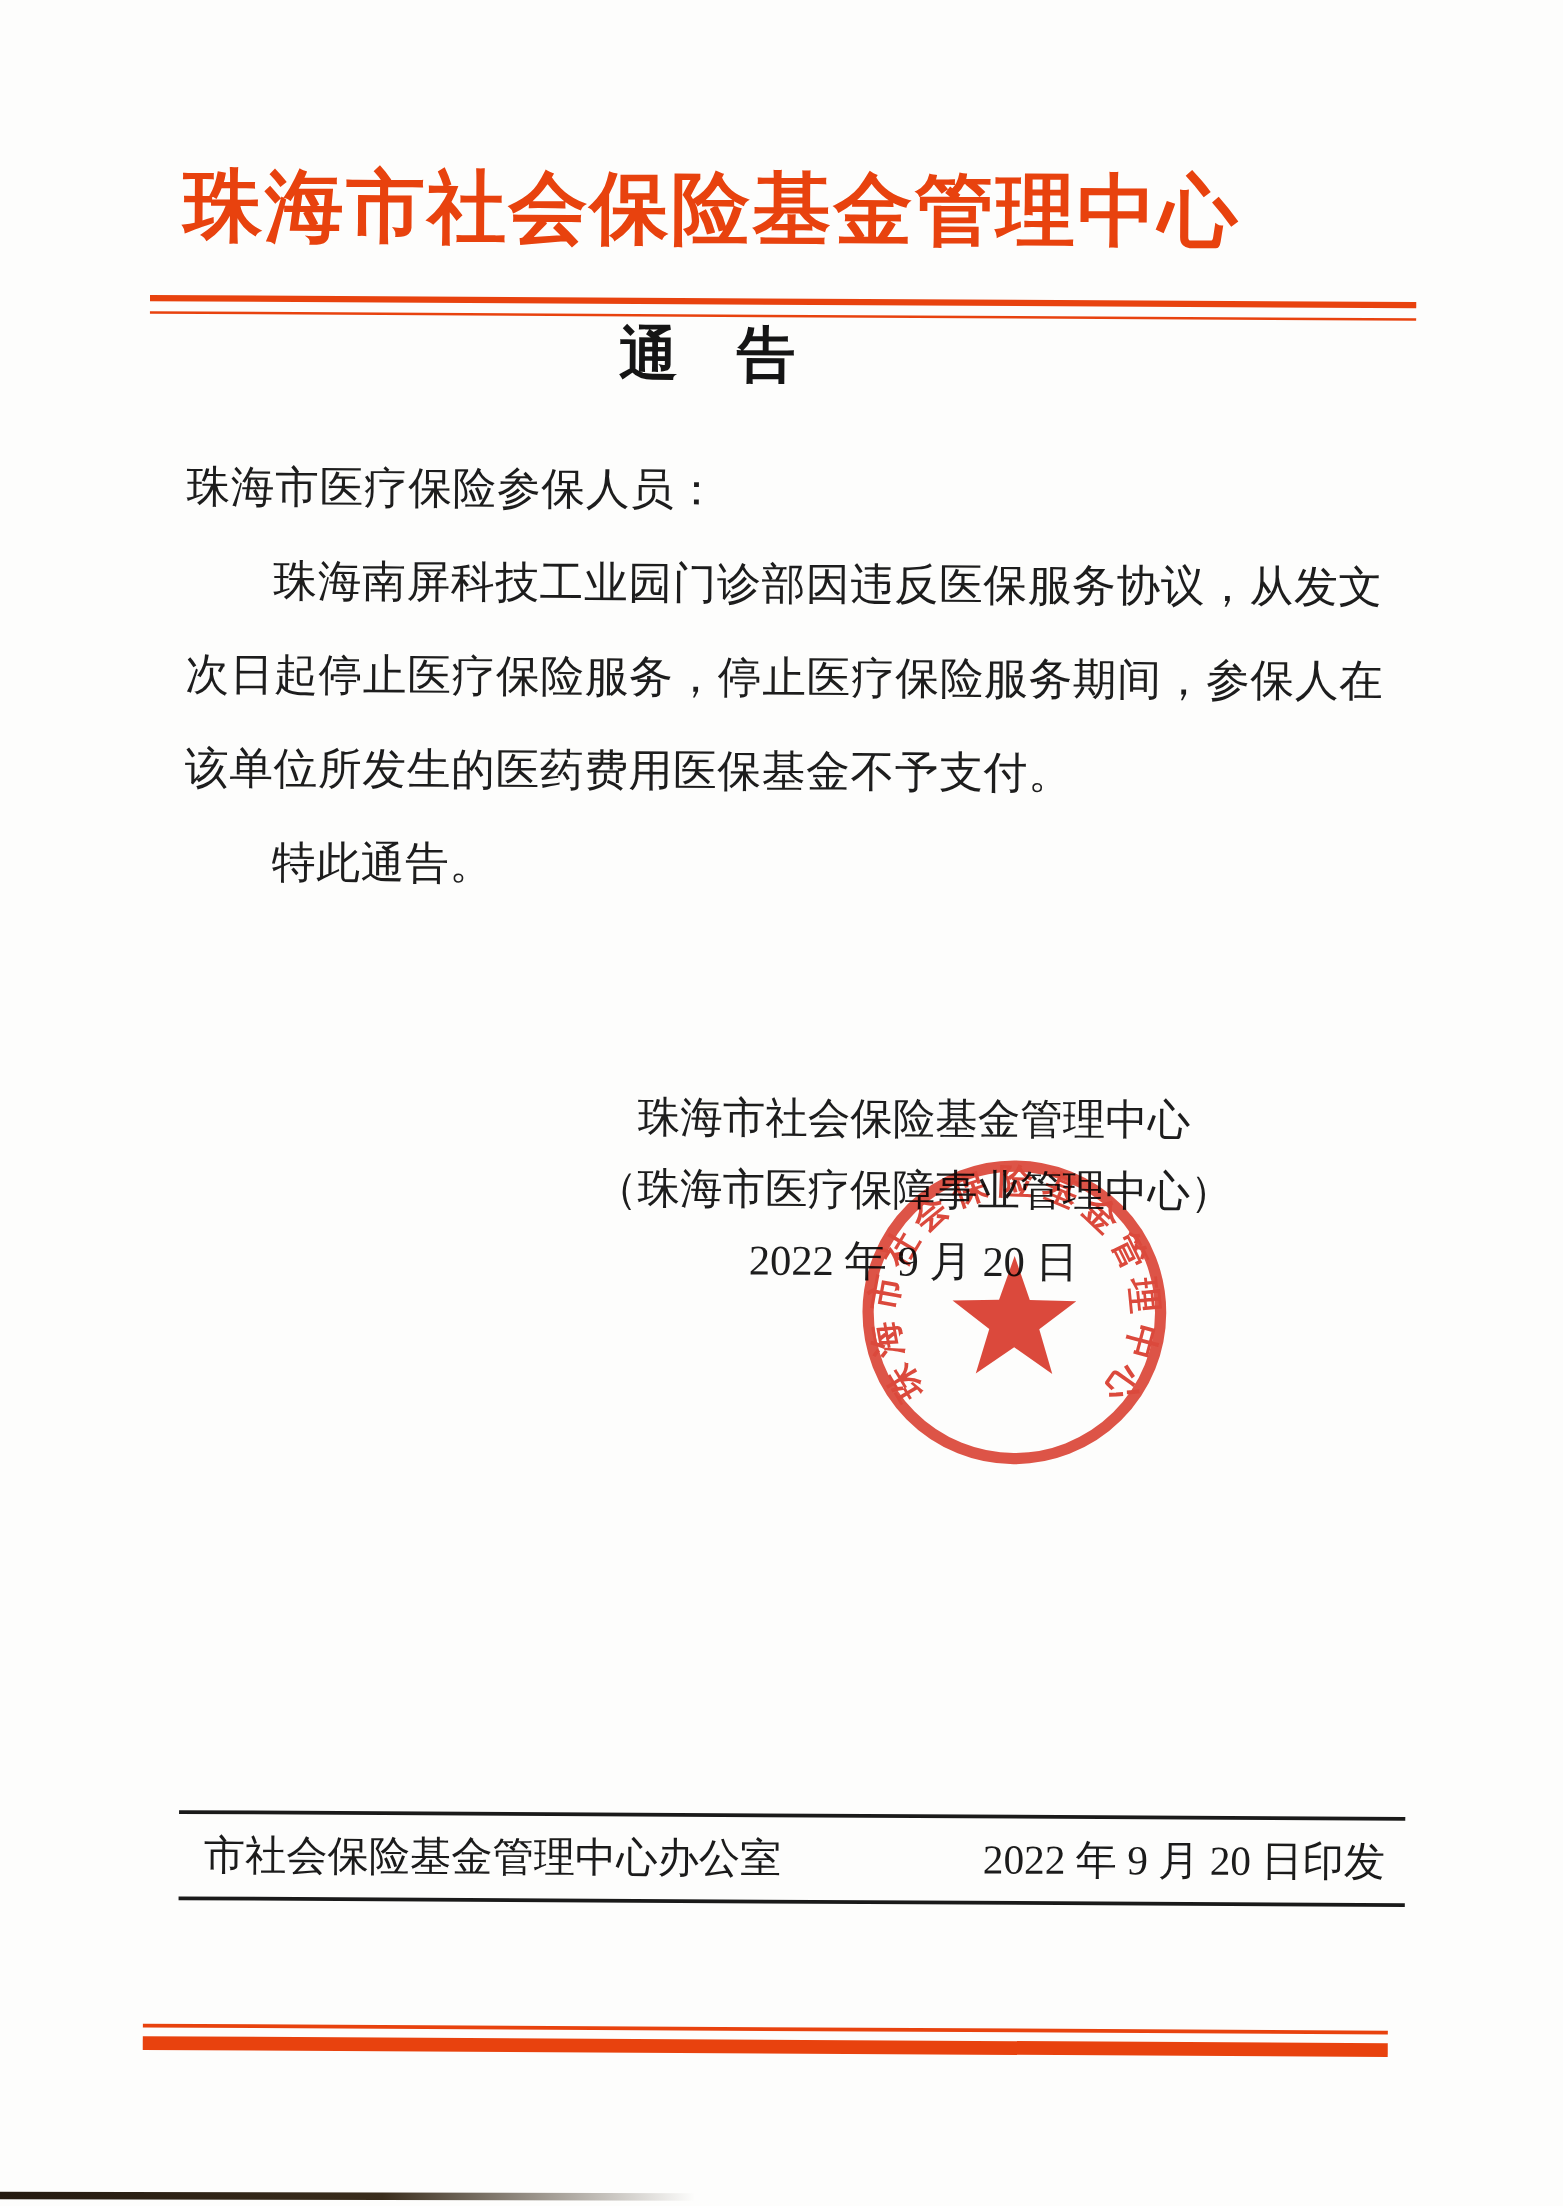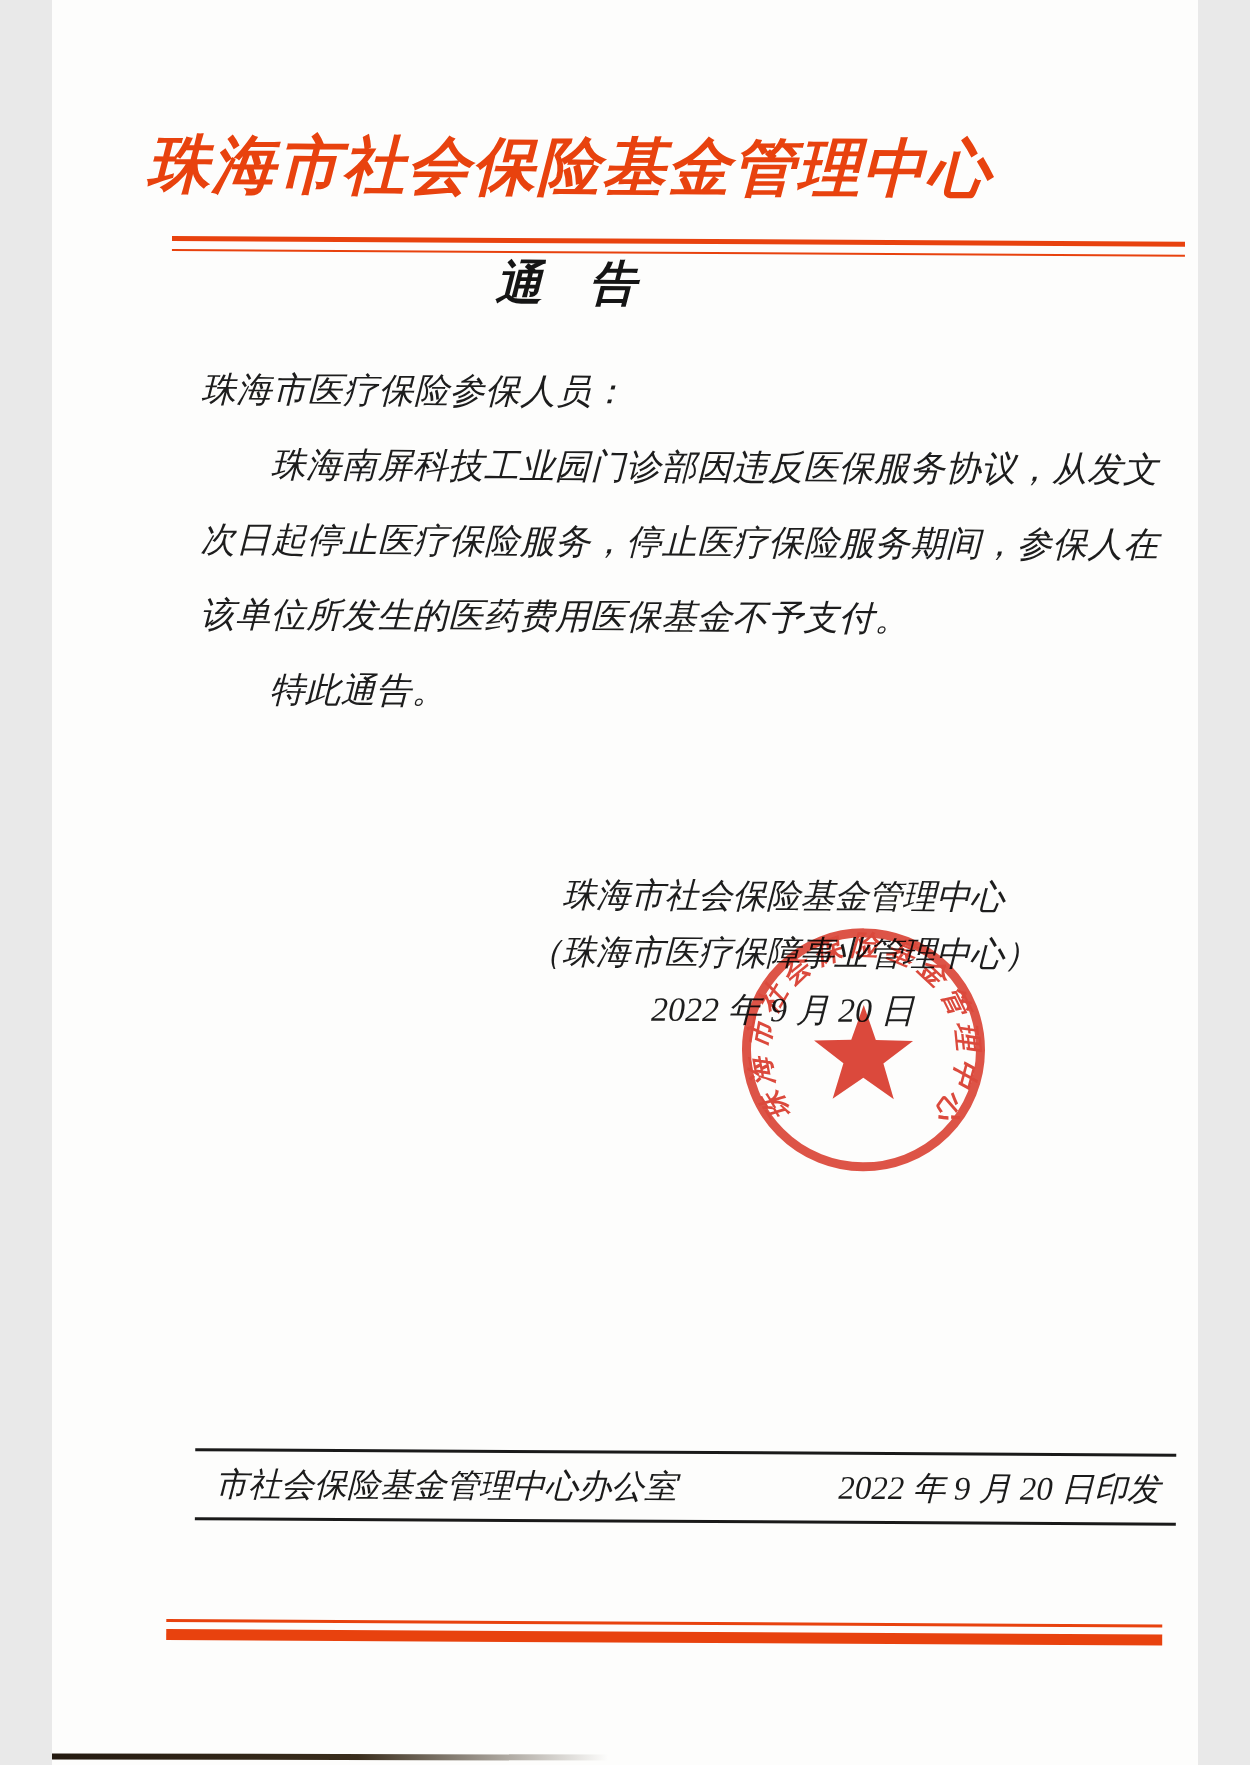--- a/index.html
+++ b/index.html
@@ -1,23 +1,22 @@
 <!DOCTYPE html>
 <html><head>
 <meta charset="utf-8">
 <style>
   html,body{margin:0;padding:0;background:#e9e9e9;}
   .paper{
     position:relative;
-    width:1146px;height:1765px;
+    width:1250px;height:1765px;
     margin:0 auto;
     background:#fdfdfc;
     overflow:hidden;
     font-family:"Liberation Serif","DejaVu Serif",serif;
-    font-style:italic;
   }
   .content{
     position:absolute;inset:0;
     transform:rotate(0.32deg);
     transform-origin:120px 240px;
   }
   
   .header-title{
     position:absolute;top:122px;left:0;right:0;
     padding-right:112px;

